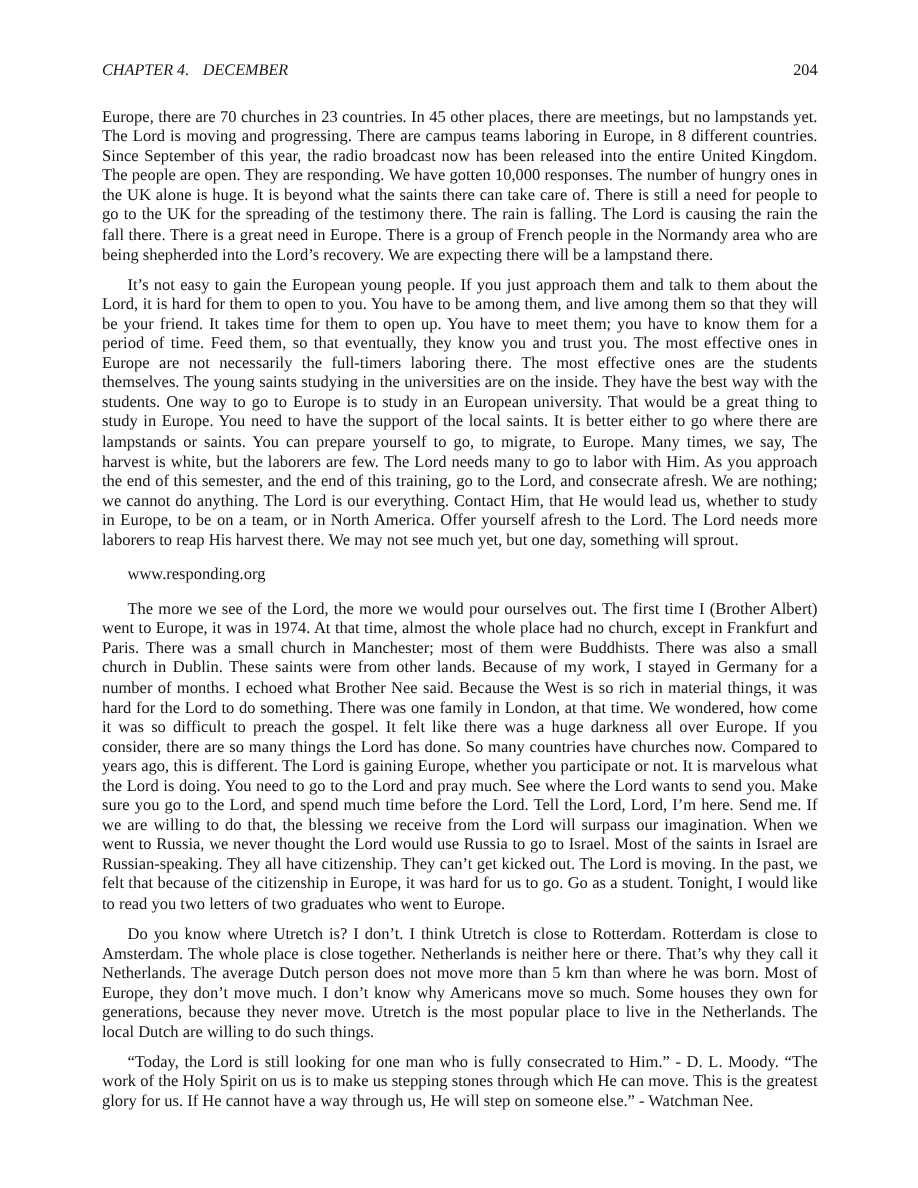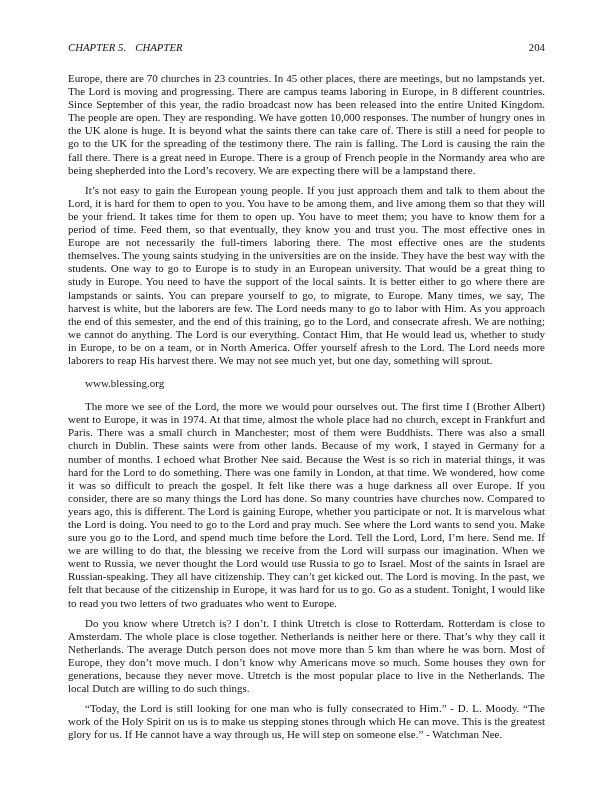--- a/index.html
+++ b/index.html
@@ -52,26 +52,26 @@
     margin: 10px 0 10px 0;
     text-align: left;
   }
 </style>
 </head>
 <body>
 
 <div class="page">
 
   <div class="running-head">
-    <span class="chapter"><span class="chapter-label">CHAPTER 5.</span><span class="chapter-title">CHAPTER</span></span>
+    <span class="chapter"><span class="chapter-label">CHAPTER 4.</span><span class="chapter-title">DECEMBER</span></span>
     <span class="pagenum">204</span>
   </div>
 
   <div class="body-text">
     <p class="noindent">Europe, there are 70 churches in 23 countries. In 45 other places, there are meetings, but no lampstands yet. The Lord is moving and progressing. There are campus teams laboring in Europe, in 8 different countries. Since September of this year, the radio broadcast now has been released into the entire United Kingdom. The people are open. They are responding. We have gotten 10,000 responses. The number of hungry ones in the UK alone is huge. It is beyond what the saints there can take care of. There is still a need for people to go to the UK for the spreading of the testimony there. The rain is falling. The Lord is causing the rain the fall there. There is a great need in Europe. There is a group of French people in the Normandy area who are being shepherded into the Lord’s recovery. We are expecting there will be a lampstand there.</p>
     <p>It’s not easy to gain the European young people. If you just approach them and talk to them about the Lord, it is hard for them to open to you. You have to be among them, and live among them so that they will be your friend. It takes time for them to open up. You have to meet them; you have to know them for a period of time. Feed them, so that eventually, they know you and trust you. The most effective ones in Europe are not necessarily the full-timers laboring there. The most effective ones are the students themselves. The young saints studying in the universities are on the inside. They have the best way with the students. One way to go to Europe is to study in an European university. That would be a great thing to study in Europe. You need to have the support of the local saints. It is better either to go where there are lampstands or saints. You can prepare yourself to go, to migrate, to Europe. Many times, we say, The harvest is white, but the laborers are few. The Lord needs many to go to labor with Him. As you approach the end of this semester, and the end of this training, go to the Lord, and consecrate afresh. We are nothing; we cannot do anything. The Lord is our everything. Contact Him, that He would lead us, whether to study in Europe, to be on a team, or in North America. Offer yourself afresh to the Lord. The Lord needs more laborers to reap His harvest there. We may not see much yet, but one day, something will sprout.</p>
-    <p class="url-line">www.blessing.org</p>
+    <p class="url-line">www.responding.org</p>
     <p>The more we see of the Lord, the more we would pour ourselves out. The first time I (Brother Albert) went to Europe, it was in 1974. At that time, almost the whole place had no church, except in Frankfurt and Paris. There was a small church in Manchester; most of them were Buddhists. There was also a small church in Dublin. These saints were from other lands. Because of my work, I stayed in Germany for a number of months. I echoed what Brother Nee said. Because the West is so rich in material things, it was hard for the Lord to do something. There was one family in London, at that time. We wondered, how come it was so difficult to preach the gospel. It felt like there was a huge darkness all over Europe. If you consider, there are so many things the Lord has done. So many countries have churches now. Compared to years ago, this is different. The Lord is gaining Europe, whether you participate or not. It is marvelous what the Lord is doing. You need to go to the Lord and pray much. See where the Lord wants to send you. Make sure you go to the Lord, and spend much time before the Lord. Tell the Lord, Lord, I’m here. Send me. If we are willing to do that, the blessing we receive from the Lord will surpass our imagination. When we went to Russia, we never thought the Lord would use Russia to go to Israel. Most of the saints in Israel are Russian-speaking. They all have citizenship. They can’t get kicked out. The Lord is moving. In the past, we felt that because of the citizenship in Europe, it was hard for us to go. Go as a student. Tonight, I would like to read you two letters of two graduates who went to Europe.</p>
     <p>Do you know where Utretch is? I don’t. I think Utretch is close to Rotterdam. Rotterdam is close to Amsterdam. The whole place is close together. Netherlands is neither here or there. That’s why they call it Netherlands. The average Dutch person does not move more than 5 km than where he was born. Most of Europe, they don’t move much. I don’t know why Americans move so much. Some houses they own for generations, because they never move. Utretch is the most popular place to live in the Netherlands. The local Dutch are willing to do such things.</p>
     <p>“Today, the Lord is still looking for one man who is fully consecrated to Him.” - D. L. Moody. “The work of the Holy Spirit on us is to make us stepping stones through which He can move. This is the greatest glory for us. If He cannot have a way through us, He will step on someone else.” - Watchman Nee.</p>
   </div>
 
 </div>
 
 </body></html>

